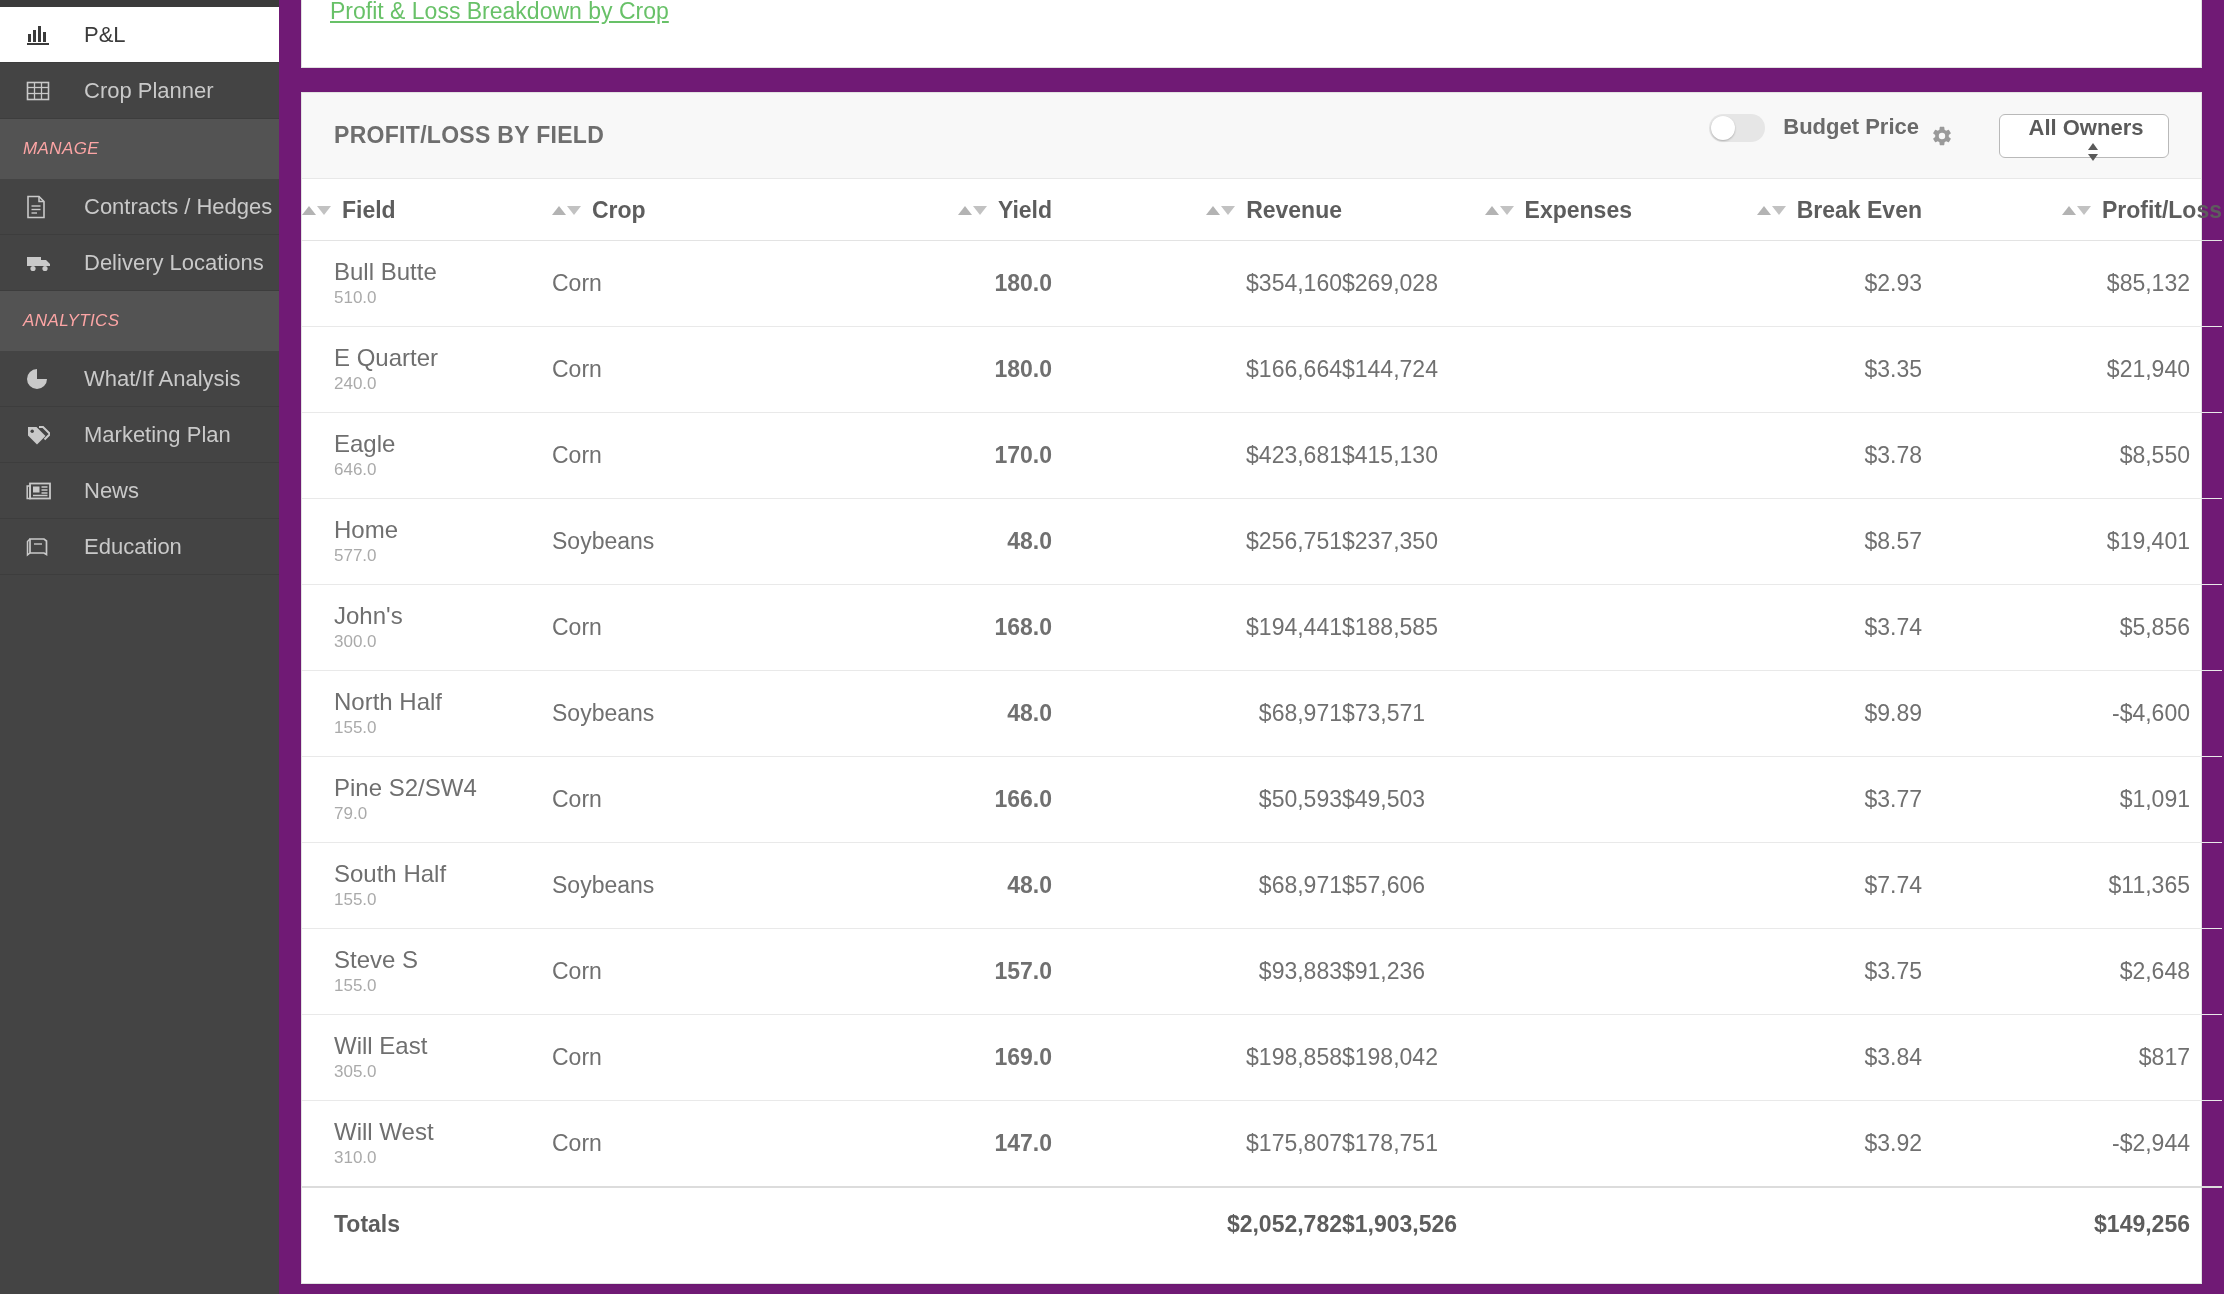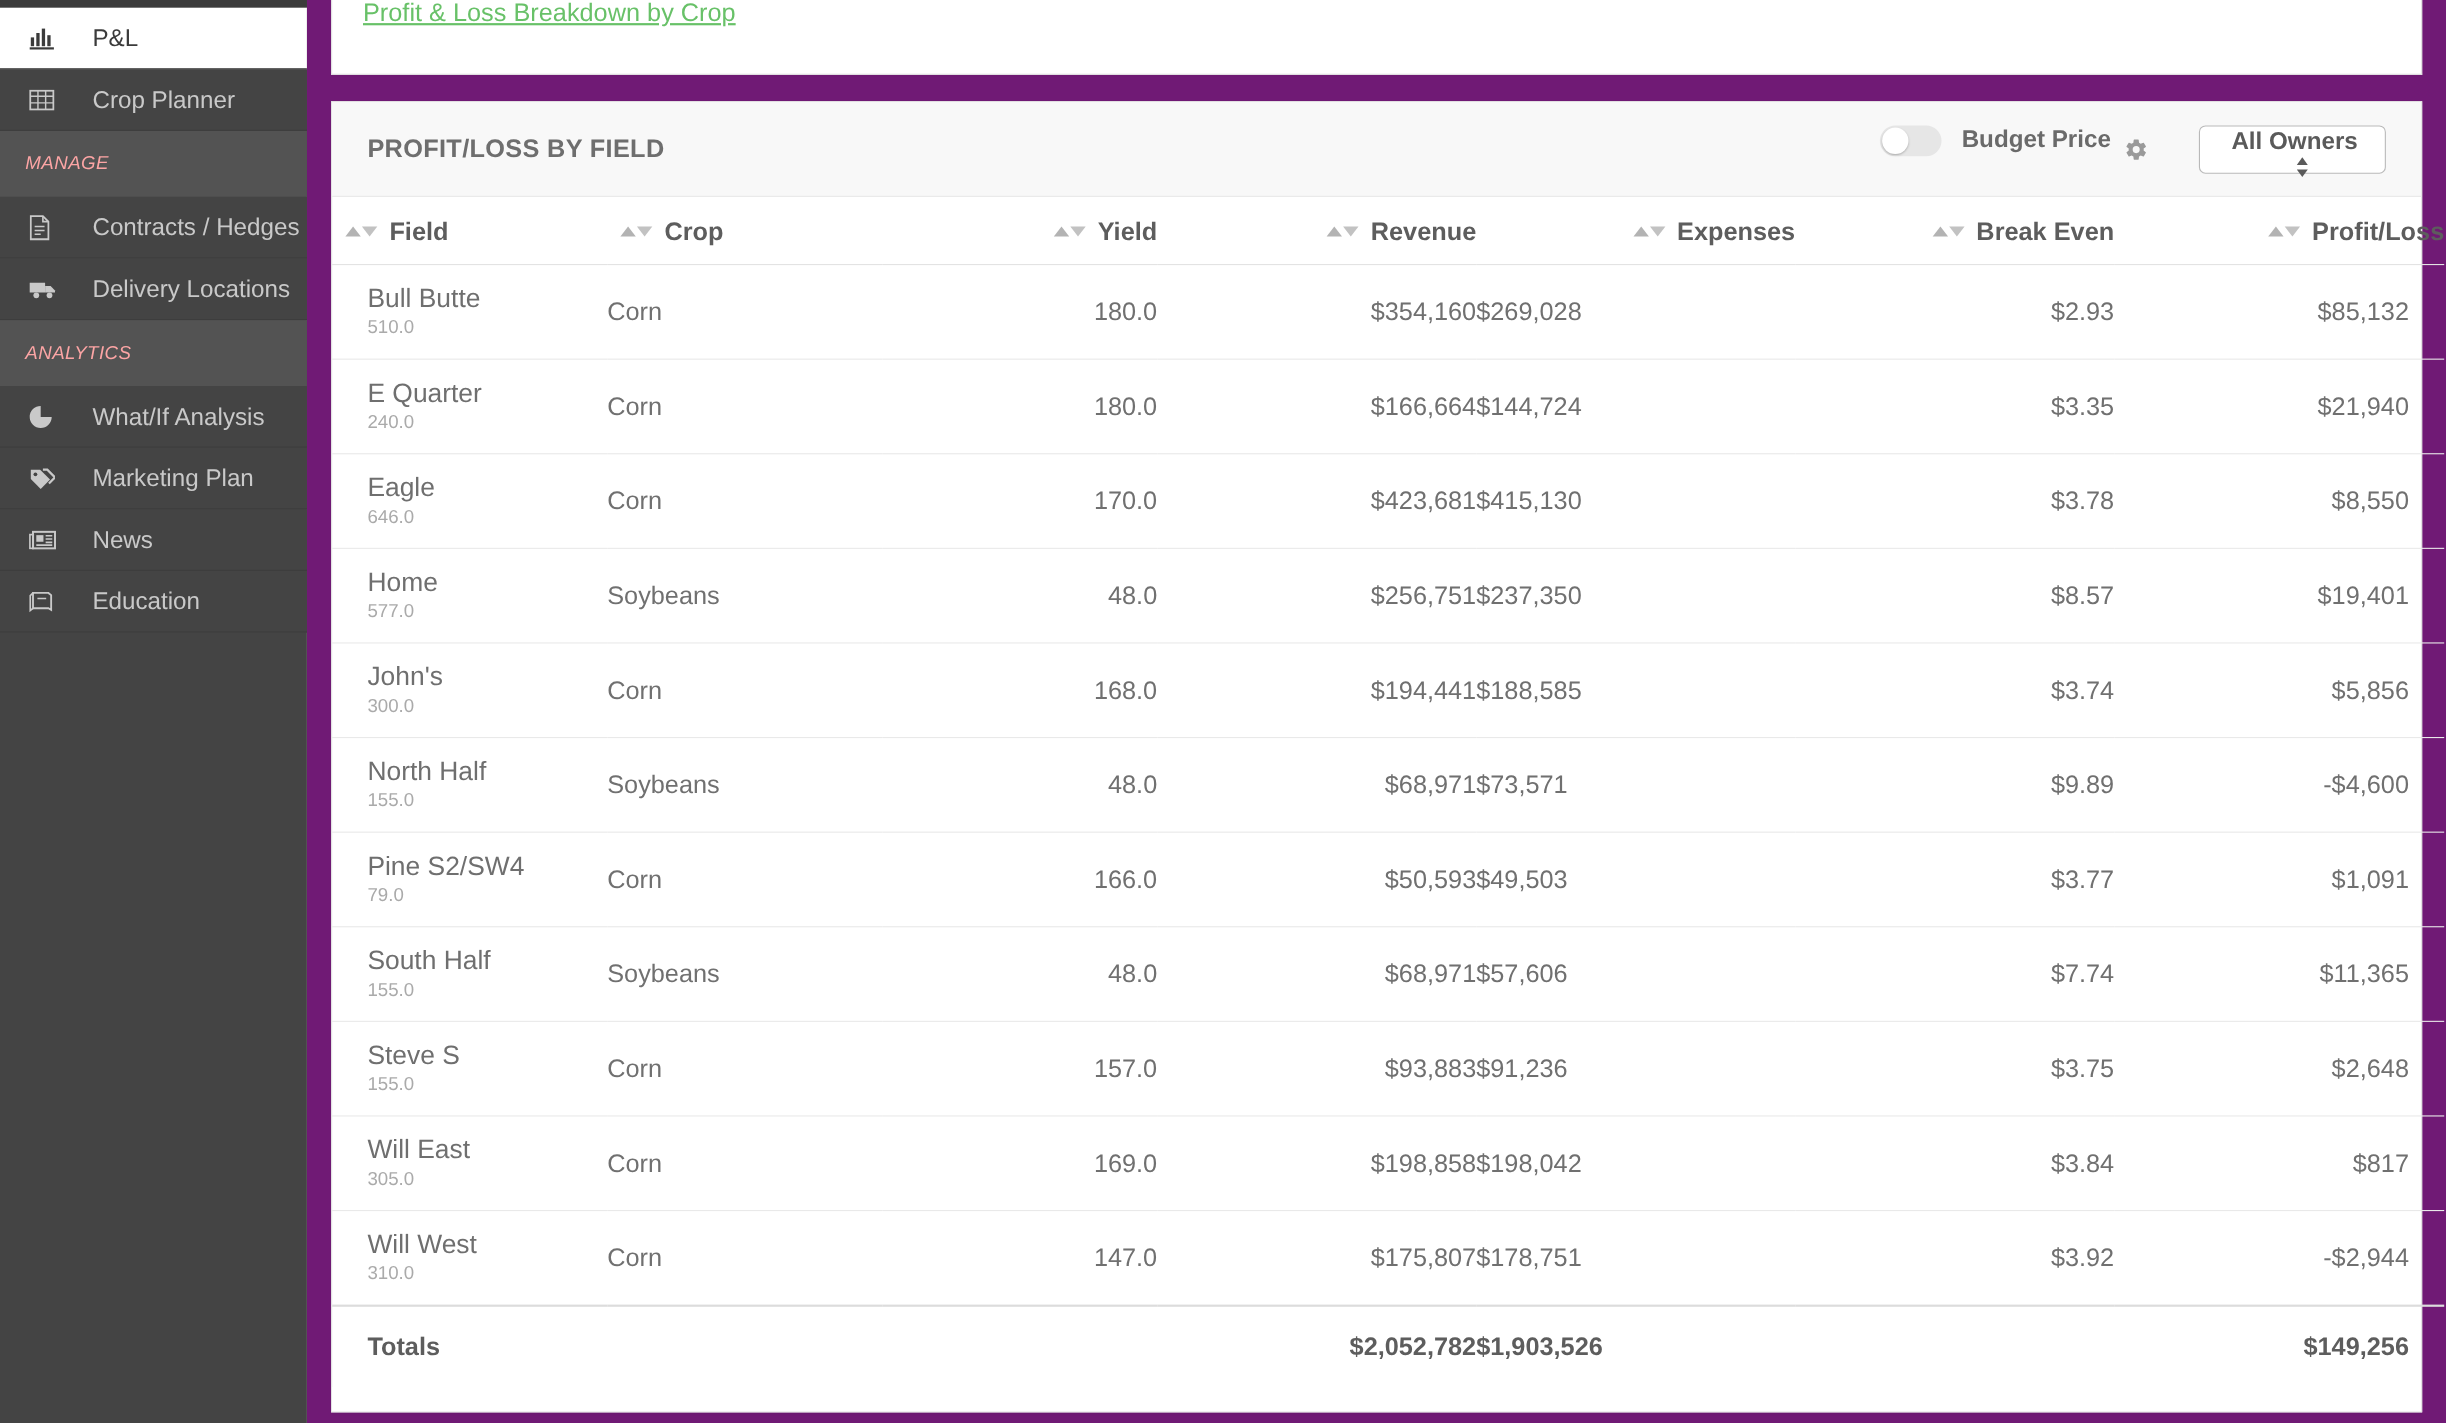--- a/index.html
+++ b/index.html
@@ -184,21 +184,21 @@
   
   table.pl {
     width: 100%;
     border-collapse: collapse;
     table-layout: fixed;
   }
   table.pl th {
     font-size: 23px;
     font-weight: bold;
     color: #5d5d5d;
-    padding: 18px 0 16px 12px;
+    padding: 18px 0 16px 0;
     border-bottom: 1px solid #e3e3e3;
     vertical-align: middle;
     margin-left: 20px;
   }
   .th-inner {
     display: flex;
     align-items: center;
     gap: 11px;
     cursor: pointer;
   }
@@ -224,21 +224,21 @@
 
   table.pl td {
     border-bottom: 1px solid #e9e9e9;
     color: #707070;
     font-size: 23px;
     vertical-align: middle;
     height: 86px;
   }
   .col-field   { width: 250px; padding-left: 32px; }
   .col-crop    { width: 250px; }
-  .col-yield   { width: 250px; text-align: right; }
+  .col-yield   { width: 250px; text-align: right; font-weight: bold; }
   .col-rev     { width: 290px; text-align: right; }
   .col-exp     { width: 290px; text-align: left; }
   .col-be      { width: 290px; text-align: right; }
   .col-pl      { width: 300px; text-align: right; padding-right: 32px; }
 
   .field-name {
     font-size: 24px;
     color: #6f6f6f;
     line-height: 28px;
   }

